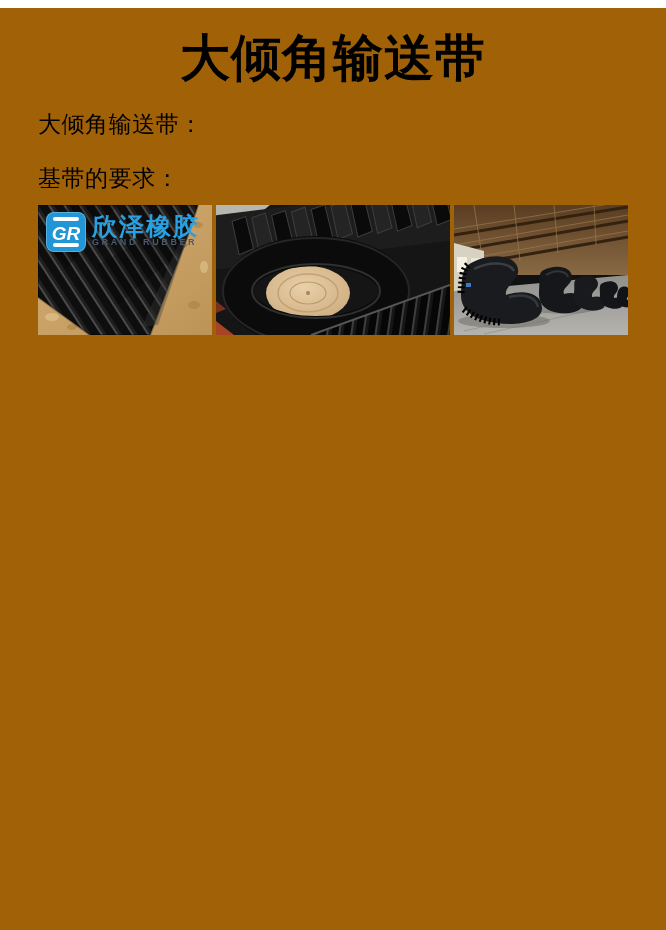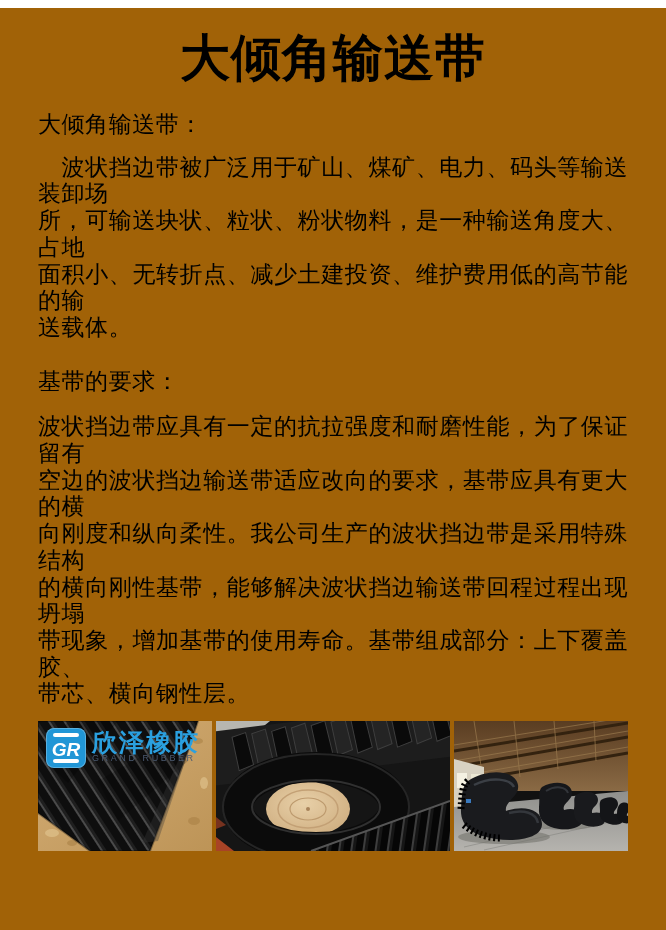--- a/index.html
+++ b/index.html
@@ -79,44 +79,34 @@
     color:#fff;font-weight:700;font-style:italic;
     font-size:19px;letter-spacing:0px;line-height:1;
     transform:translateY(1px);
   }
   .logo-text{display:flex;flex-direction:column;justify-content:center;}
   .logo-cn{
     font-size:25px;font-weight:700;color:#2aa0e0;
     letter-spacing:2px;line-height:21px;white-space:nowrap;
   }
   .logo-en{
-    font-size:9px;color:#4b5a70;font-weight:400;
+    font-size:9px;color:#4b5a70;font-weight:700;
     letter-spacing:2.6px;line-height:11px;white-space:nowrap;
   }
 </style>
 </head>
 <body>
 
 <div class="page">
 
   <h1 class="doc-title">大倾角输送带</h1>
 
   <div class="body">
     <p class="intro">大倾角输送带：</p>
-    <p class="p2">　波状挡边带被广泛用于矿山、煤矿、电力、码头等输送装卸场
-所，可输送块状、粒状、粉状物料，是一种输送角度大、占地
-面积小、无转折点、减少土建投资、维护费用低的高节能的输
-送载体。</p>
     <p class="h3line">基带的要求：</p>
-    <p class="p3">波状挡边带应具有一定的抗拉强度和耐磨性能，为了保证留有
-空边的波状挡边输送带适应改向的要求，基带应具有更大的横
-向刚度和纵向柔性。我公司生产的波状挡边带是采用特殊结构
-的横向刚性基带，能够解决波状挡边输送带回程过程出现坍塌
-带现象，增加基带的使用寿命。基带组成部分：上下覆盖胶、
-带芯、横向钢性层。</p>
   </div>
 
   <div class="gallery">
 
     <figure class="photo photo1">
       <svg width="174" height="130" viewBox="0 0 174 130">
         <defs>
           <linearGradient id="tan1" x1="0" y1="0" x2="1" y2="1">
             <stop offset="0" stop-color="#d4ae76"></stop>
             <stop offset="1" stop-color="#bd9457"></stop>

